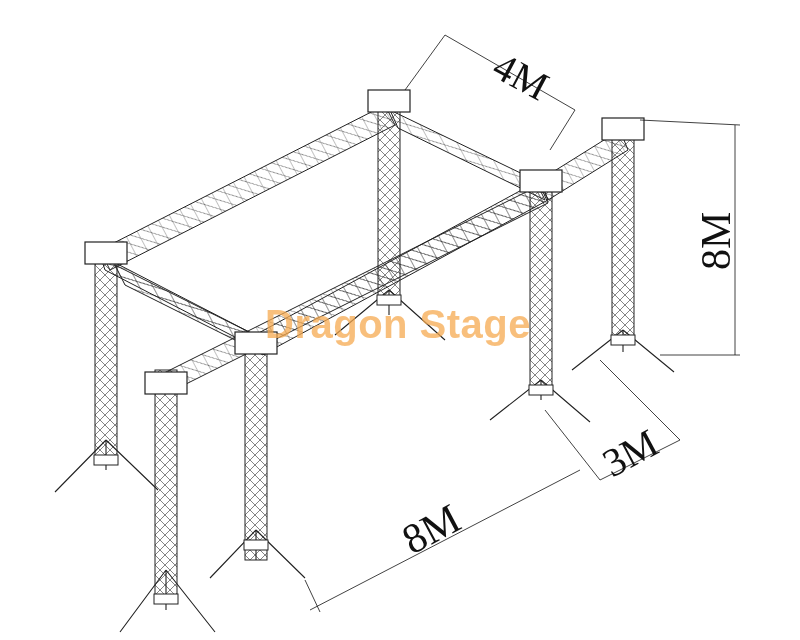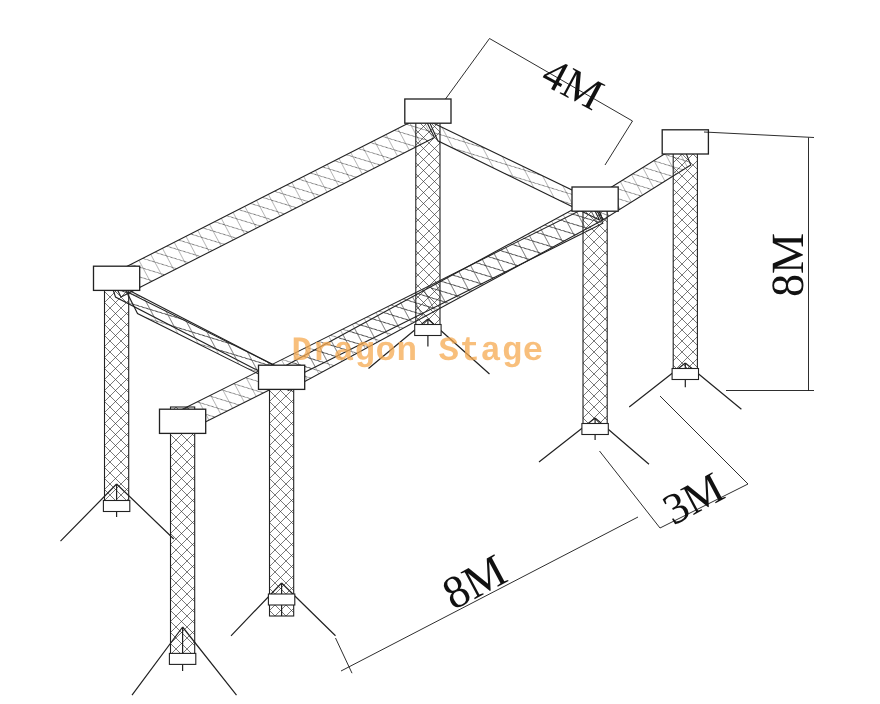--- a/index.html
+++ b/index.html
@@ -1,19 +1,19 @@
 <!DOCTYPE html>
 <html><head>
 <meta charset="utf-8">
 <style>
   html,body{margin:0;padding:0;background:#fff;}
   body{width:800px;height:640px;position:relative;overflow:hidden;font-family:"Liberation Serif",serif;}
   svg{position:absolute;left:0;top:0;}
   .dim{font-family:"Liberation Serif","DejaVu Serif",serif;fill:#111;}
-  .wm{position:absolute;left:265px;top:302px;font-family:Liberation Mono, monospace;font-weight:bold;font-size:31px;color:rgba(245,170,80,0.75);letter-spacing:0.5px;white-space:nowrap;}
+  .wm{position:absolute;left:265px;top:302px;font-family:Liberation Sans, sans-serif;font-weight:bold;font-size:40px;color:rgba(245,170,80,0.75);letter-spacing:0.5px;white-space:nowrap;}
 </style>
 </head>
 <body>
 
 <svg width="800" height="640" viewBox="0 0 800 640">
   <defs>
     <pattern id="truss" width="10" height="10" patternUnits="userSpaceOnUse">
       <path d="M0 0 L10 10 M10 0 L0 10" stroke="#333" stroke-width="0.6"></path>
     </pattern>
     <pattern id="truss2" width="12" height="12" patternUnits="userSpaceOnUse" patternTransform="rotate(-28)">

